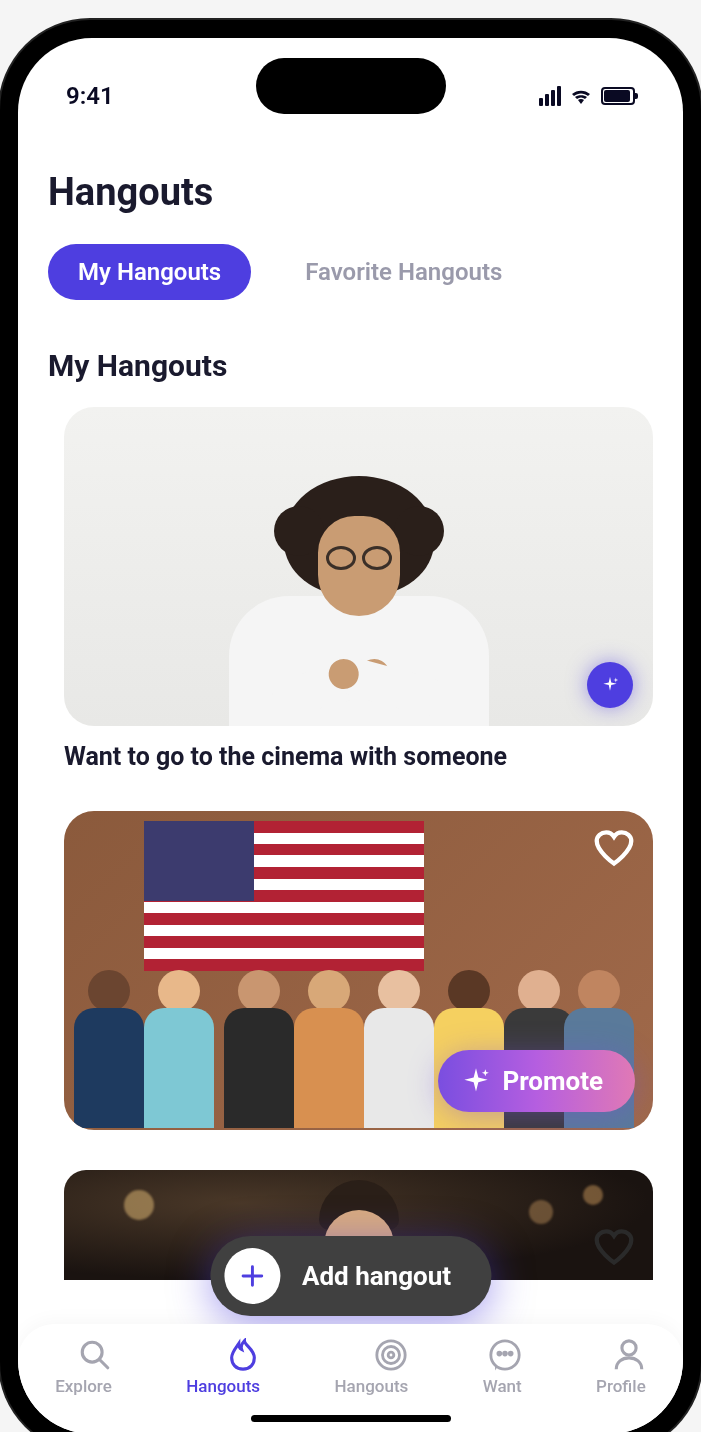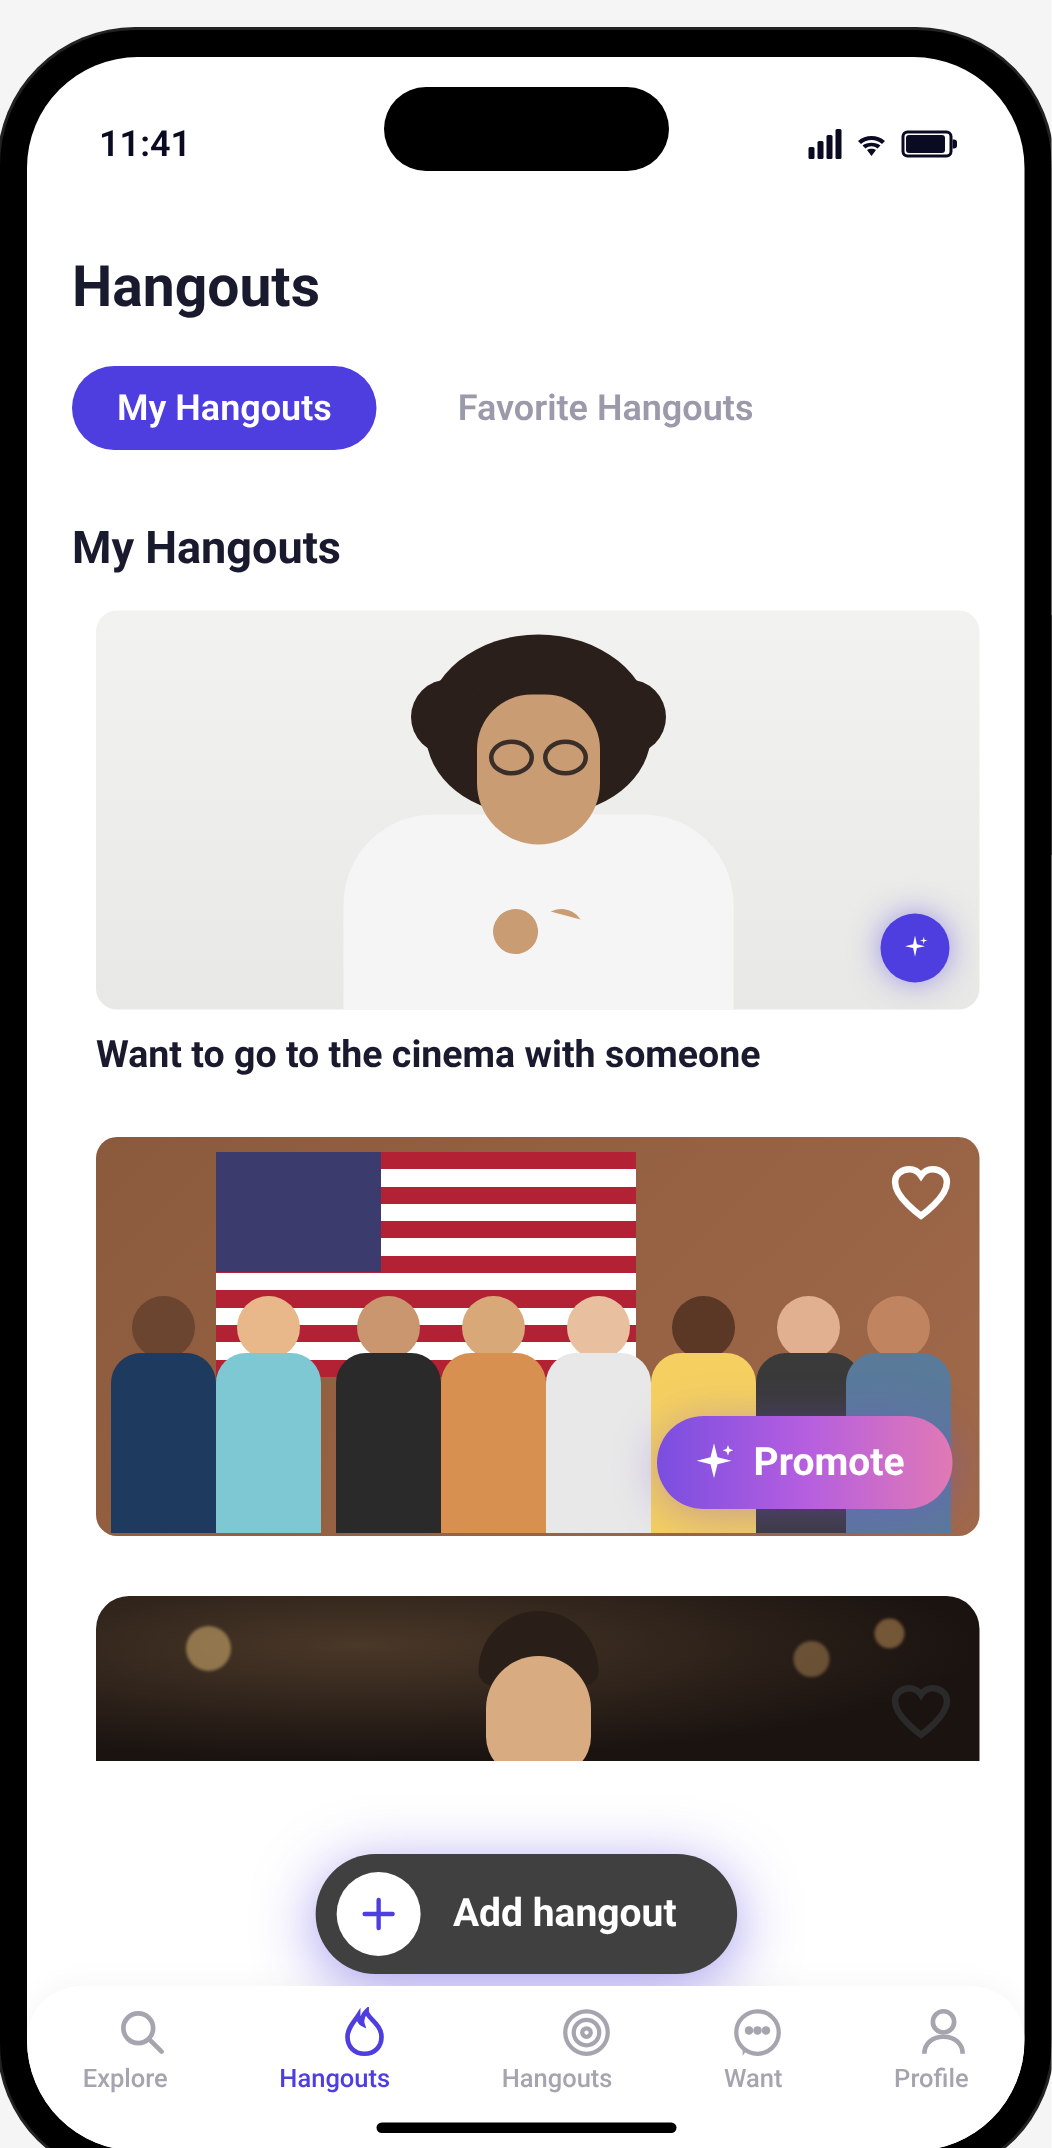--- a/index.html
+++ b/index.html
@@ -173,22 +173,22 @@
     margin-bottom: 24px;
   }
 
   .card {
     position: relative;
     margin-bottom: 40px;
     padding-left: 16px;
   }
   .card-image {
     width: 100%;
-    height: 266px;
-    border-radius: 14px;
+    height: 319px;
+    border-radius: 30px;
     overflow: hidden;
     position: relative;
     background: #e5e5e8;
   }
   .card-title {
     font-size: 25px;
     font-weight: 700;
     color: #1a1a2e;
     margin-top: 16px;
   }
@@ -389,21 +389,21 @@
 </head>
 <body>
 
 <div class="phone-frame">
   <div class="side-btn-2"></div>
   <div class="side-btn-r"></div>
   <div class="screen">
     <div class="notch"></div>
 
     <div class="status-bar">
-      <span>11:41</span>
+      <span>9:41</span>
       <div class="status-right">
         <div class="signal-bars">
           <span></span>
             <span></span>
             <span></span>
             <span></span>
         </div>
         <svg class="wifi" viewBox="0 0 24 20" fill="#0a0a23">
           <path d="M12 18 L9 14 C10.5 12.8 13.5 12.8 15 14 Z M6 11 C9 8.5 15 8.5 18 11 L16 13 C13.5 11 10.5 11 8 13 Z M3 8 C8 3.5 16 3.5 21 8 L19 10 C15 6.5 9 6.5 5 10 Z"></path>
         </svg>

